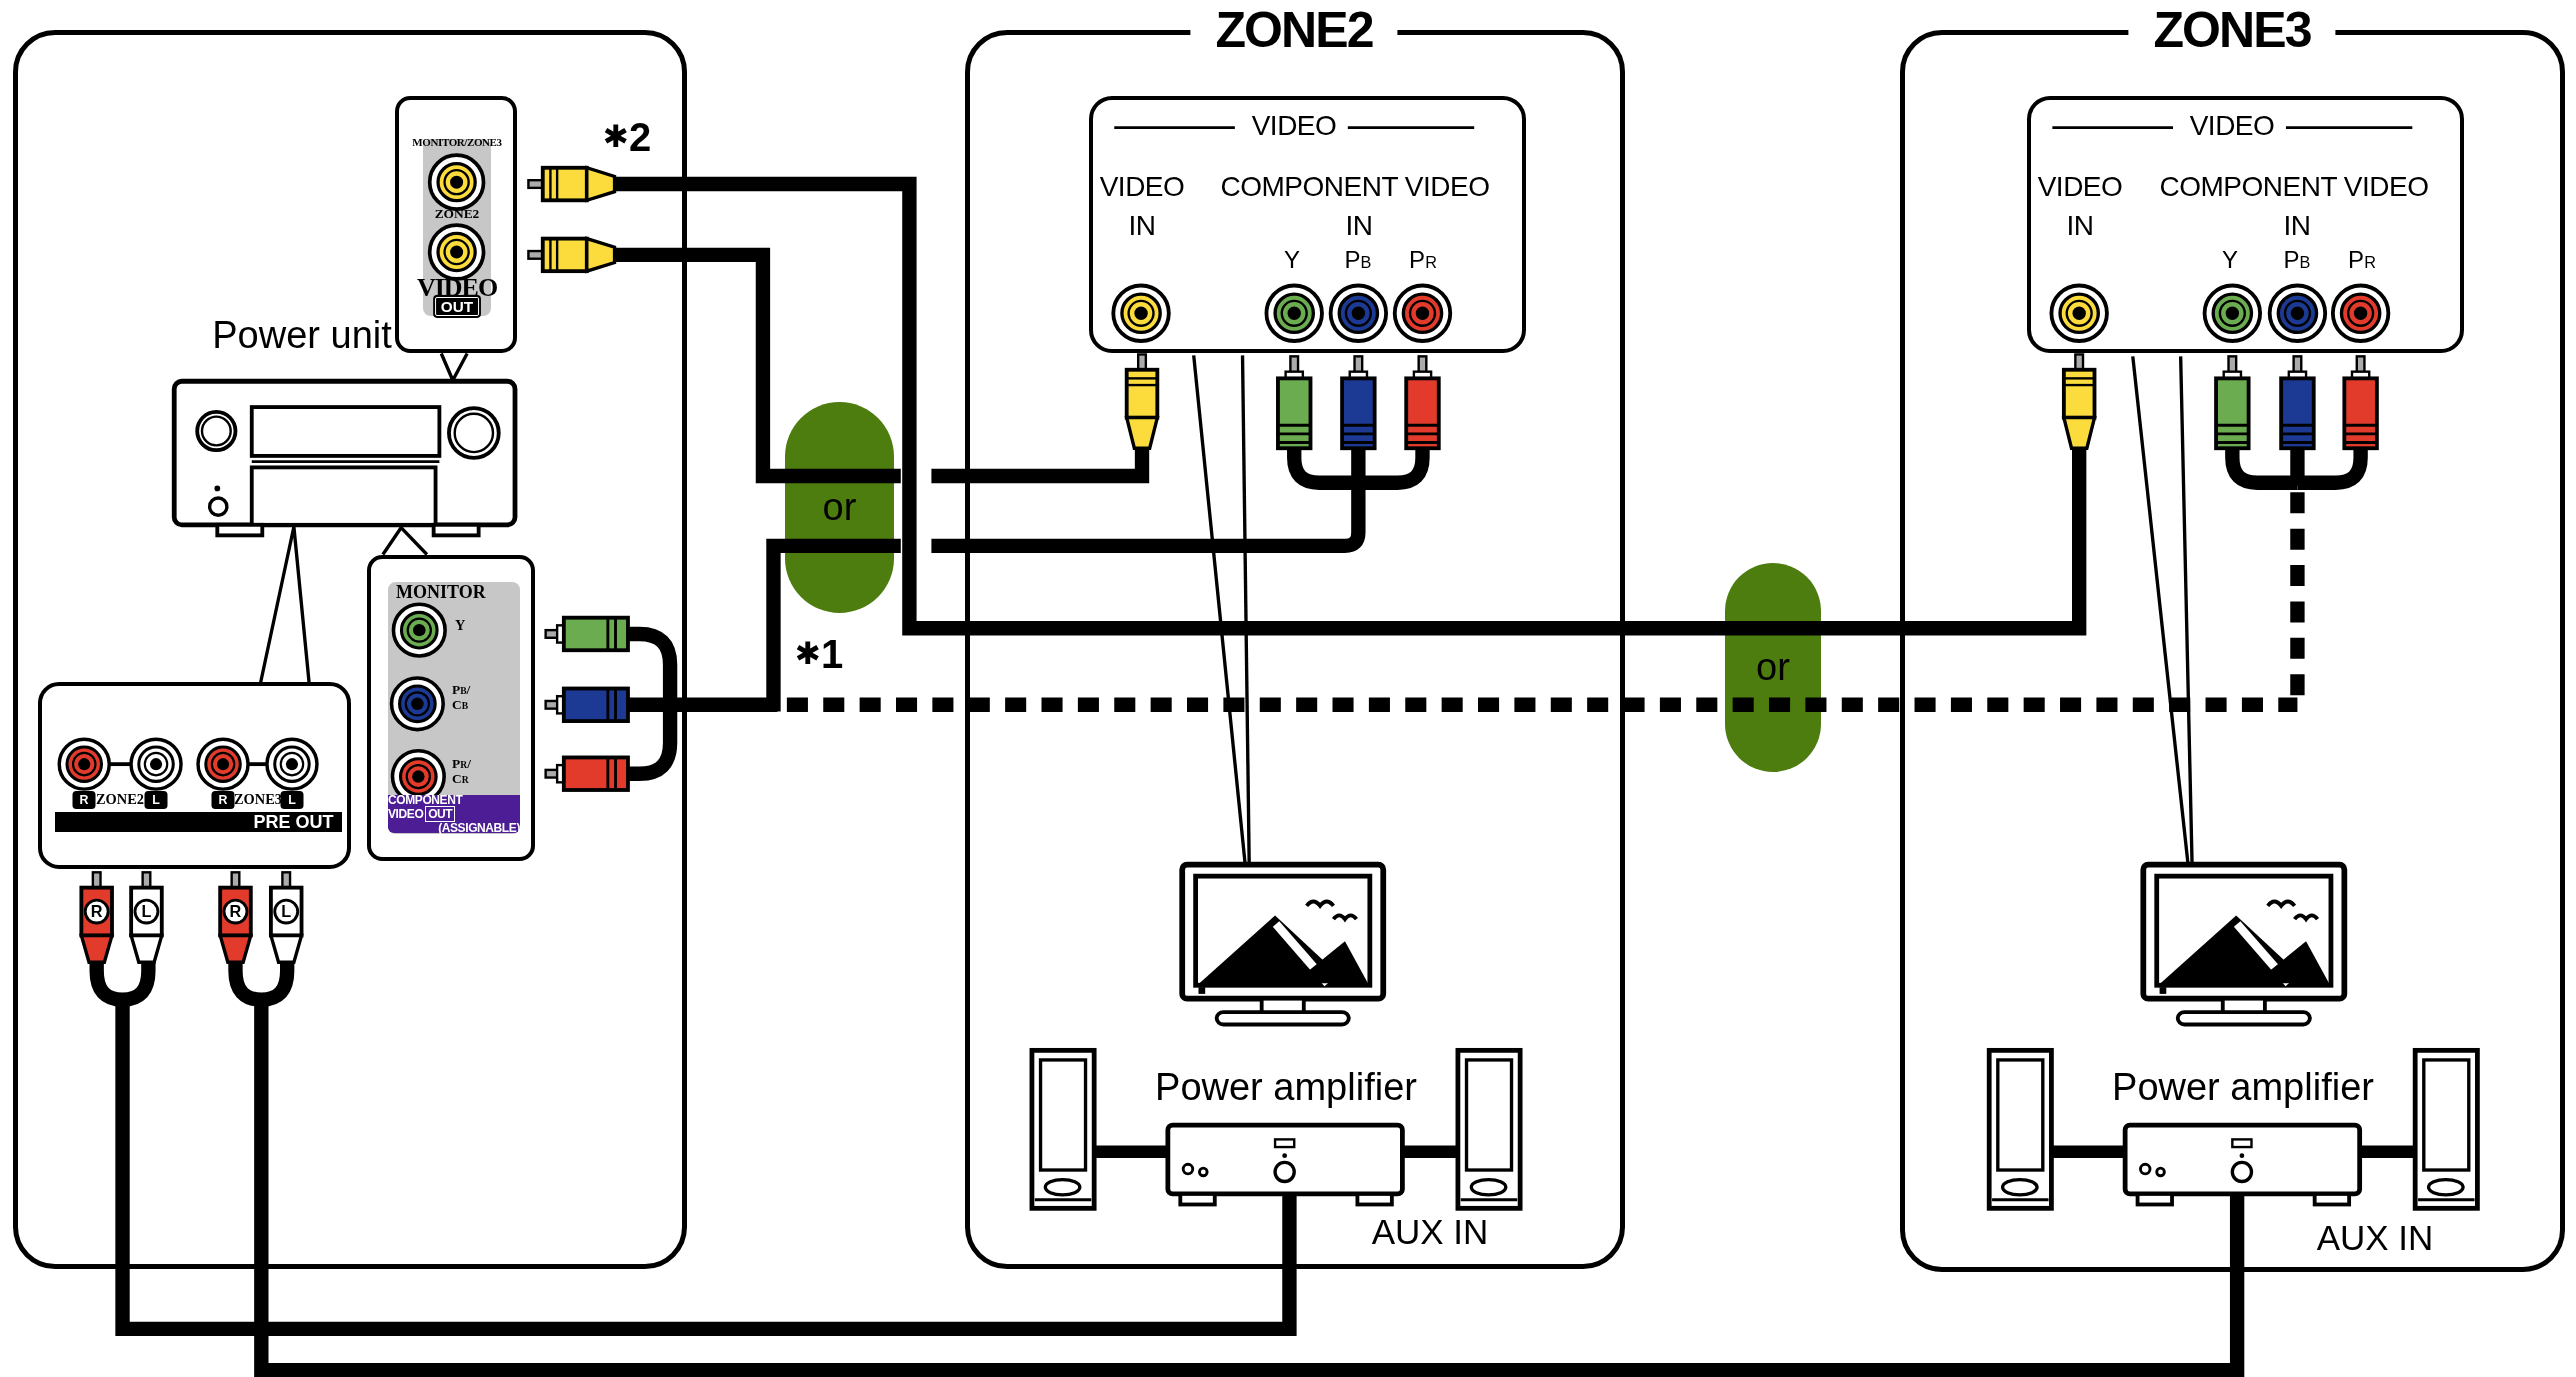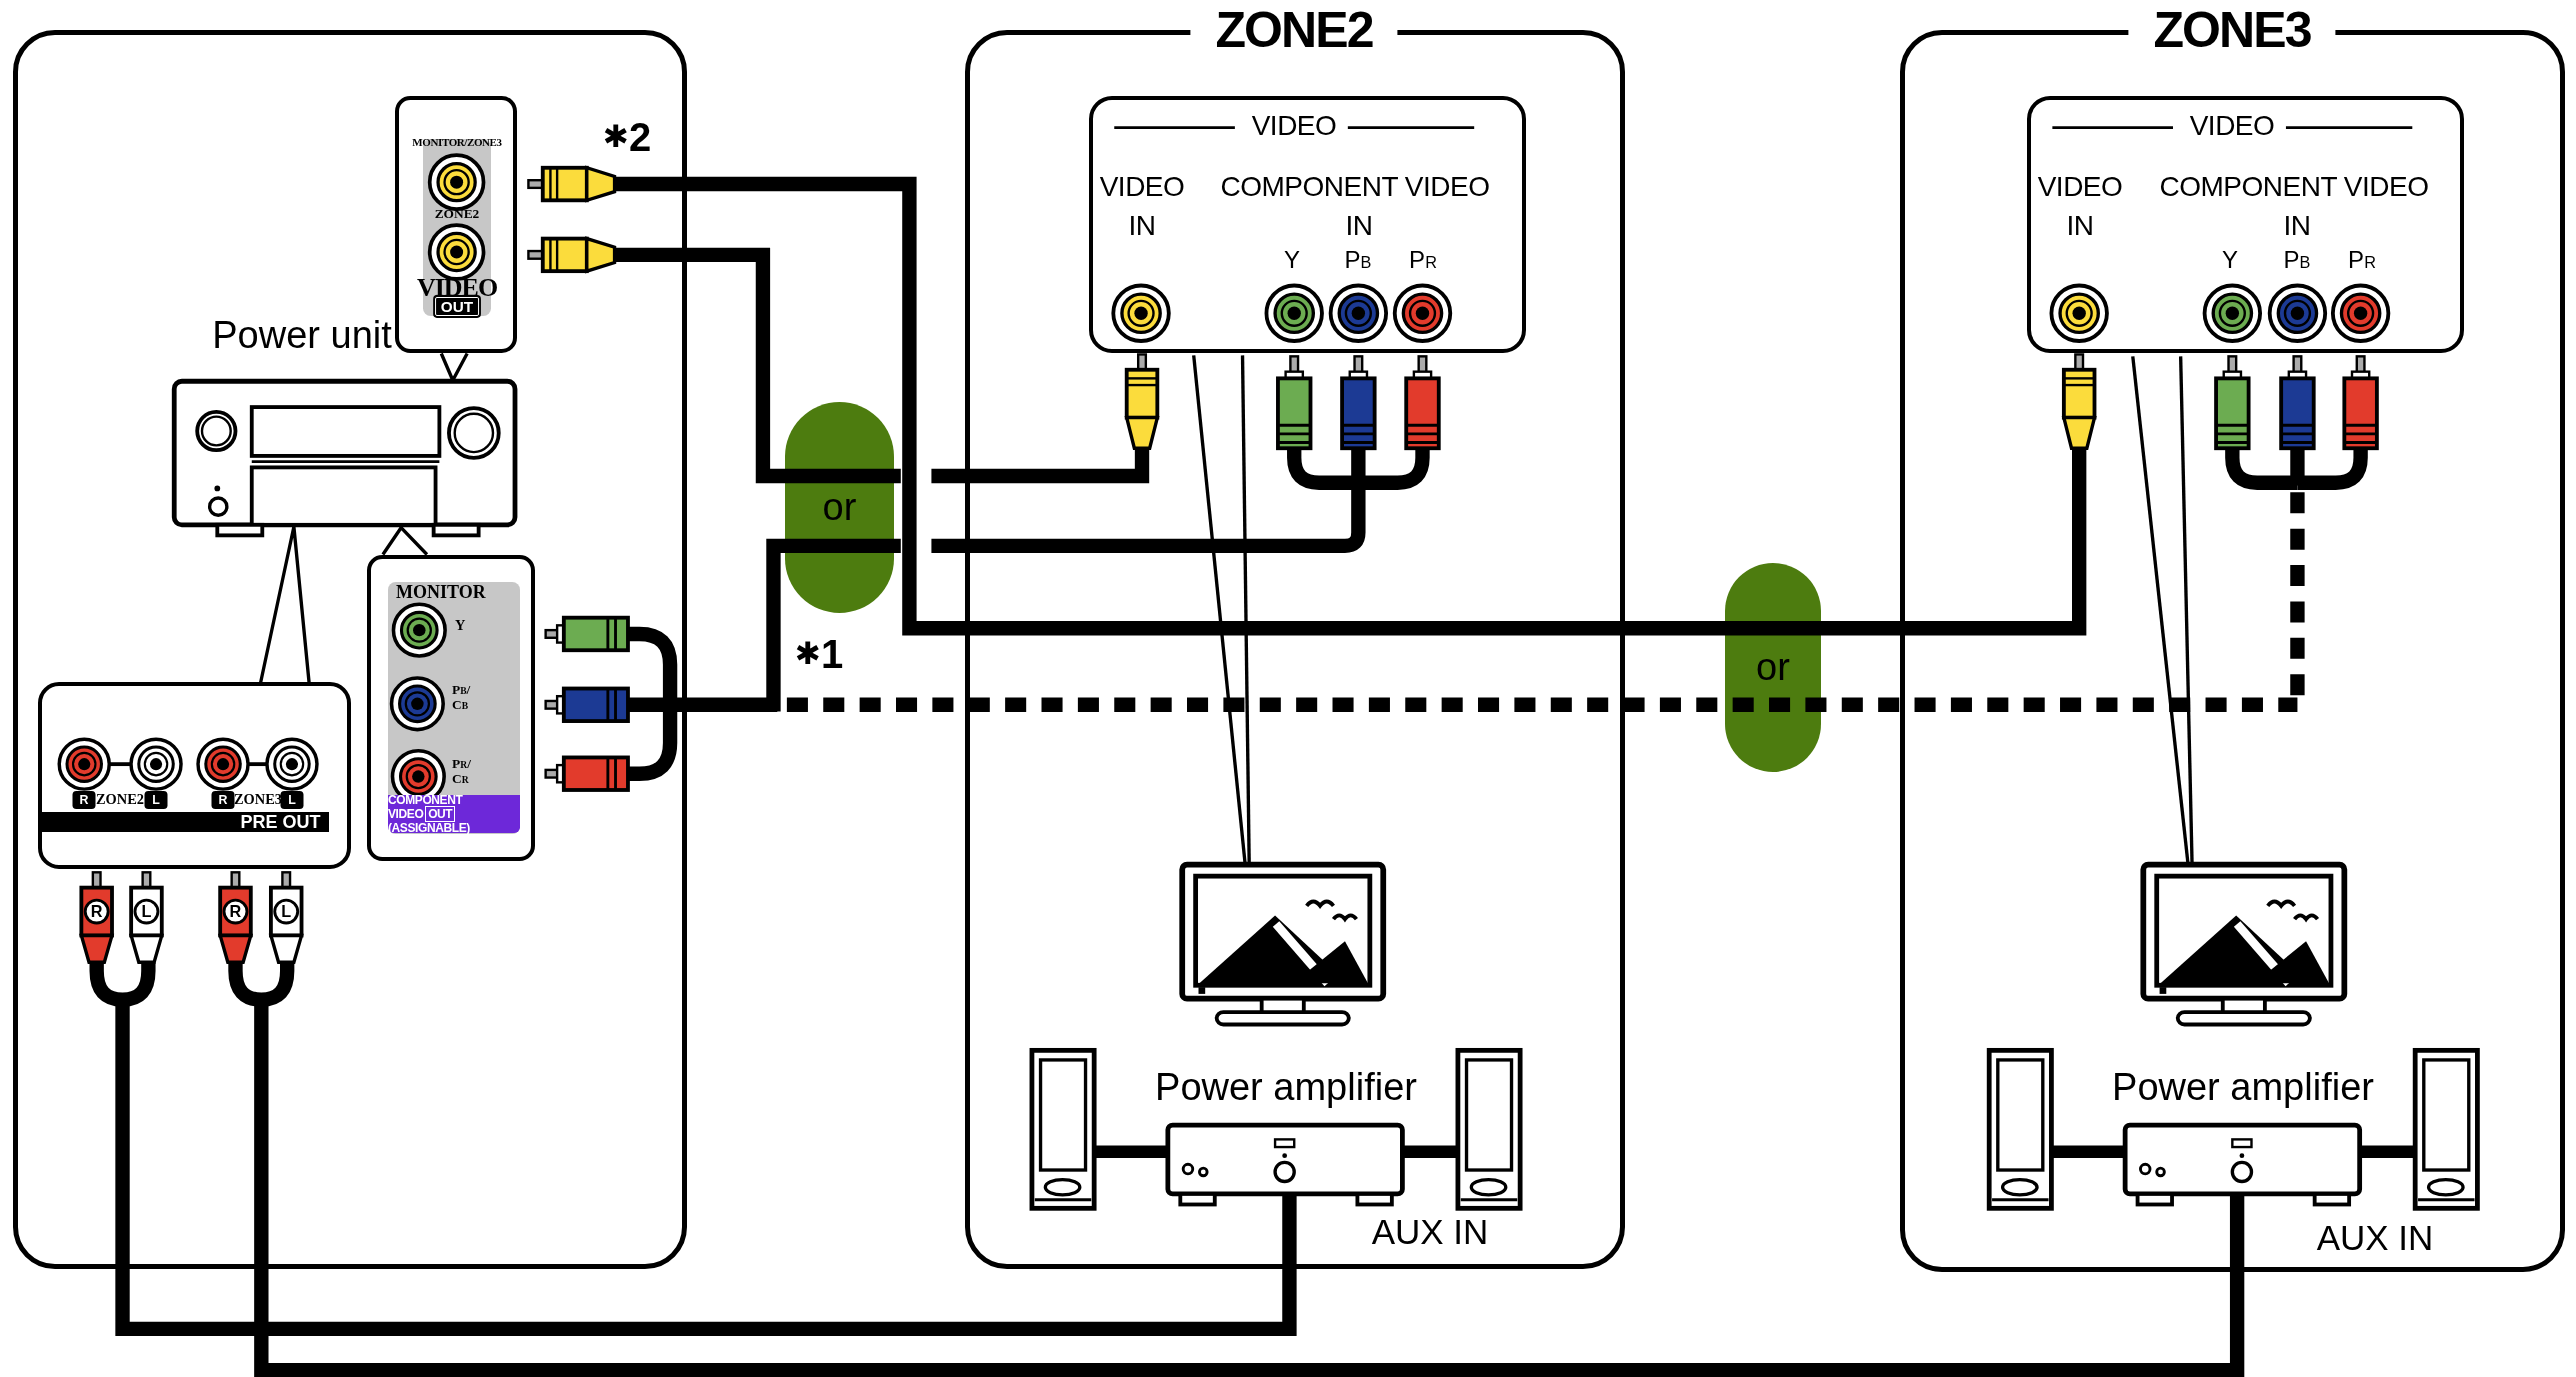--- a/index.html
+++ b/index.html
@@ -22,22 +22,22 @@
   .sub{font-size:16.3px;}
   .sub2{font-size:9.6px;}
   .b{font-weight:bold;font-family:Liberation Serif, serif;}
   .or-txt{font-size:38px;}
   .note{font-weight:bold;z-index:3;position:absolute;}
   .note .ast{font-size:31px;vertical-align:3.8px;}
   .note .num{font-size:40px;}
   .pill{position:absolute;transform:translateX(-50%);background:#000;color:#fff;font-size:15.3px;
         font-weight:bold;padding:0 4.8px;border:1.9px solid #fff;box-shadow:0 0 0 1.9px #000;
         border-radius:1.9px;line-height:17px;z-index:3;}
-  .band{position:absolute;background:#6d28d9;color:#fff;display:flex;flex-direction:column;
-        align-items:flex-start;justify-content:center;z-index:3;border-radius:0 0 5.7px 5.7px;}
+  .band{position:absolute;background:#4c1d95;color:#fff;display:flex;flex-direction:column;
+        align-items:flex-end;justify-content:center;z-index:3;border-radius:0 0 5.7px 5.7px;}
   .band .l1{font-size:12px;font-weight:bold;letter-spacing:-0.4px;}
   .band .outbox{border:1.9px solid #fff;padding:0 1.9px;margin-left:1.9px;}
   .badge{position:absolute;transform:translateX(-50%);width:23px;height:18px;background:#000;
          color:#fff;border-radius:3.8px;font-size:12.4px;font-weight:bold;display:flex;
          align-items:center;justify-content:center;z-index:3;}
   .bar{position:absolute;background:#000;color:#fff;font-size:18px;font-weight:bold;
        display:flex;align-items:center;justify-content:flex-end;padding-right:8.6px;z-index:3;}
 </style>
 </head>
 <body>
@@ -287,21 +287,21 @@
     <span class="l1"><span>COMPONENT VIDEO</span><span class="outbox">OUT</span></span>
     <span class="l1">(ASSIGNABLE)</span>
   </div>
 
   <div class="badge" style="left:84px;top:791px;">R</div>
   <div class="t b" style="left:120px;top:792px;font-size:14.4px;">ZONE2</div>
   <div class="badge" style="left:156px;top:791px;">L</div>
   <div class="badge" style="left:223px;top:791px;">R</div>
   <div class="t b" style="left:258px;top:792px;font-size:14.4px;">ZONE3</div>
   <div class="badge" style="left:292px;top:791px;">L</div>
-  <div class="bar" style="left:42px;top:812px;width:287px;height:20px;">PRE OUT</div>
+  <div class="bar" style="left:55px;top:812px;width:287px;height:20px;">PRE OUT</div>
 
   <div class="t h29" style="left:1294px;top:111px;">VIDEO</div>
   <div class="t h29" style="left:1142px;top:172px;">VIDEO</div>
   <div class="t h29" style="left:1142px;top:211px;">IN</div>
   <div class="t h29" style="left:1355px;top:172px;">COMPONENT VIDEO</div>
   <div class="t h29" style="left:1359px;top:211px;">IN</div>
   <div class="t h25" style="left:1292px;top:247px;">Y</div>
   <div class="t h25" style="left:1358px;top:247px;"><span>P</span><span class="sub">B</span></div>
   <div class="t h25" style="left:1423px;top:247px;"><span>P</span><span class="sub">R</span></div>
 

